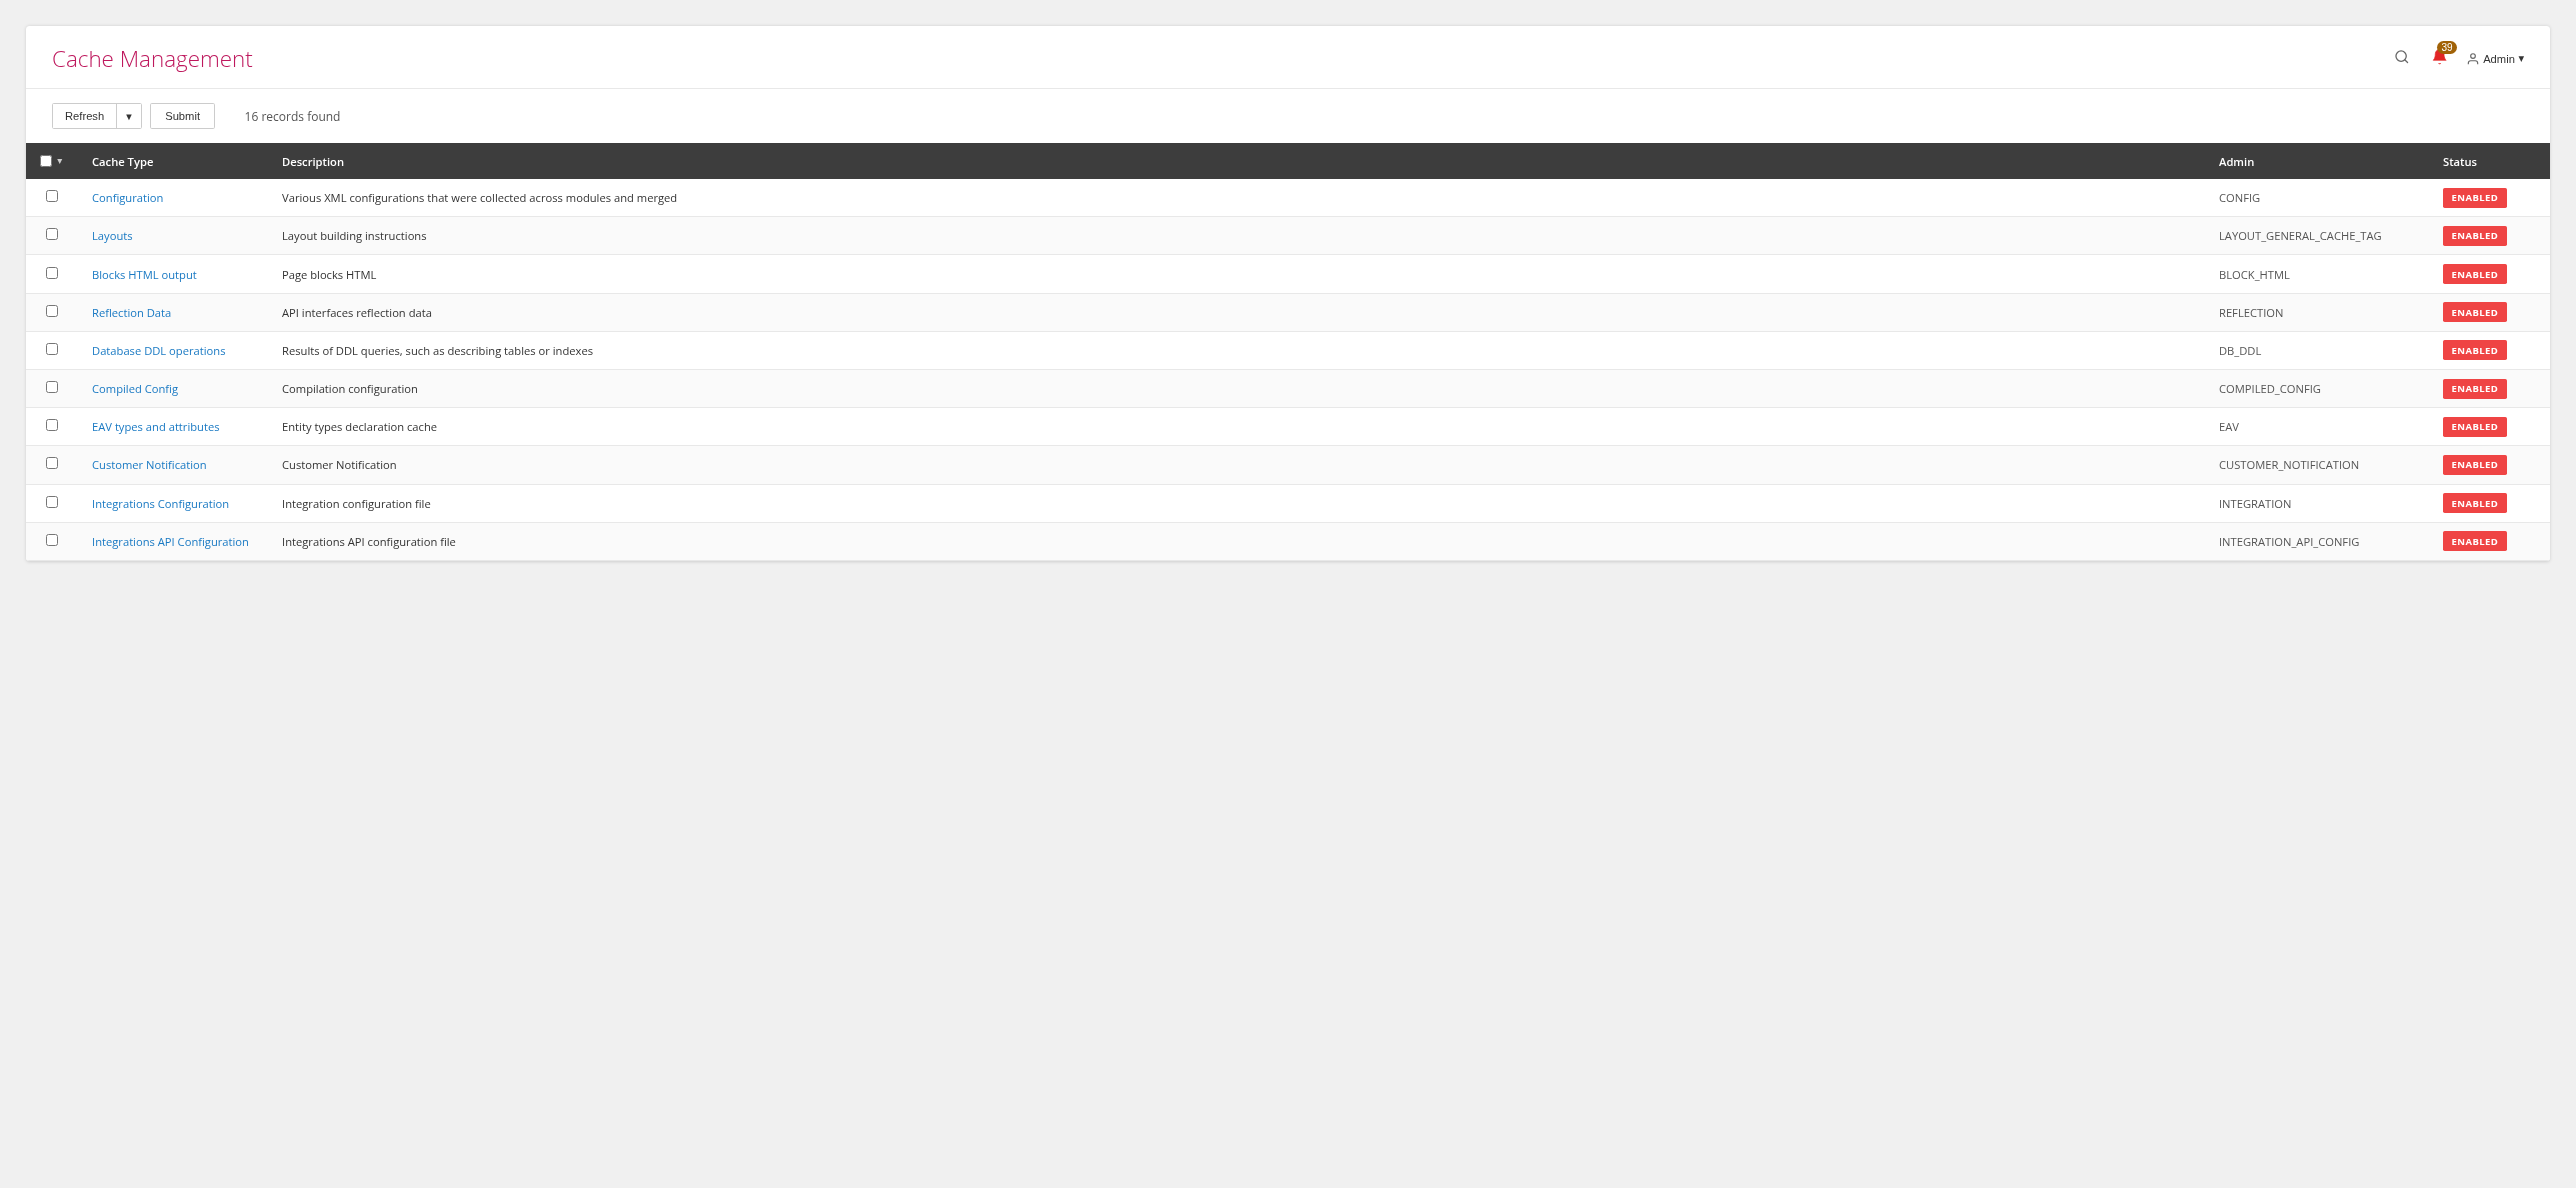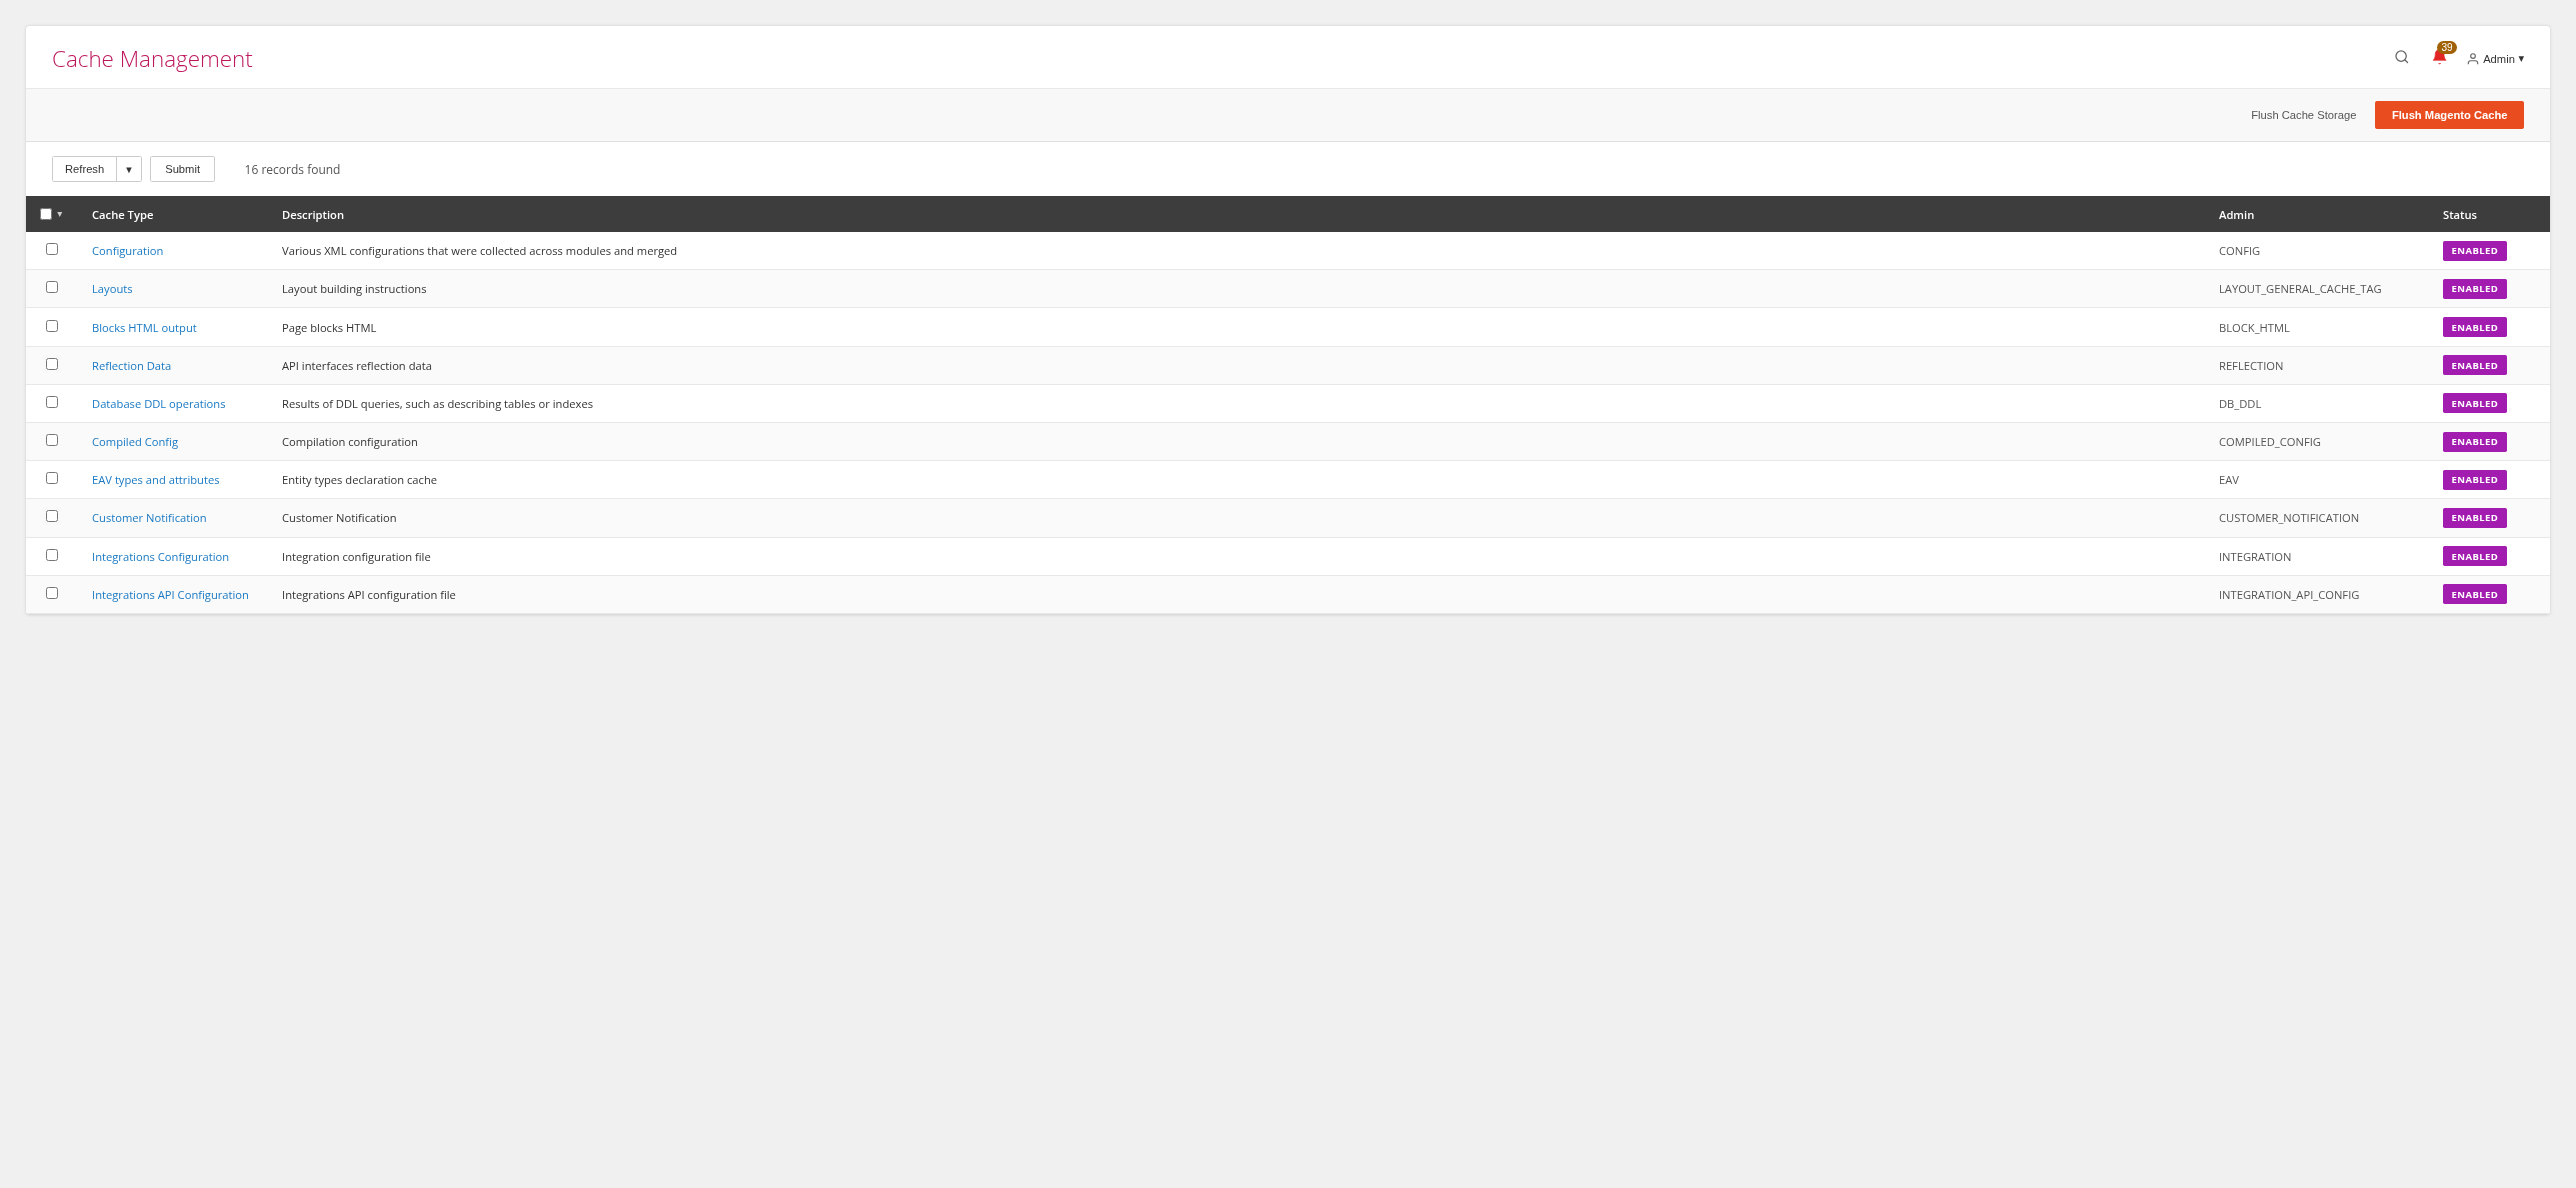--- a/index.html
+++ b/index.html
@@ -198,21 +198,21 @@
       color: #1979c3;
       text-decoration: none;
       cursor: pointer;
     }
     .tags-text {
       font-size: 10.4px;
       color: #555;
     }
     .status-badge {
       display: inline-block;
-      background: #a21caf;
+      background: #ef4444;
       color: #fff;
       font-size: 9.5px;
       font-weight: 700;
       padding: 3.5px 8.6px;
       border-radius: 1.7px;
       letter-spacing: 0.4px;
     }
     
     input[type="checkbox"] {
       width: 12px;
@@ -261,24 +261,20 @@
           <svg width="14" height="14" viewBox="0 0 24 24" fill="none" stroke="#666" stroke-width="2">
             <path d="M20 21v-2a4 4 0 0 0-4-4H8a4 4 0 0 0-4 4v2"></path>
             <circle cx="12" cy="7" r="4"></circle>
           </svg>
           <span>Admin</span>
           <span>▾</span>
         </button>
       </div>
     </div>
 
-    <div class="action-toolbar">
-      <button class="btn-flush-cache-storage">Flush Cache Storage</button>
-      <button class="btn-flush-magento-cache">Flush Magento Cache</button>
-    </div>
 
     <div class="controls-row">
       <div class="btn-refresh-group">
         <button class="btn-refresh">Refresh</button>
         <button class="btn-refresh-arrow">
           <span>▼</span>
         </button>
       </div>
       <button class="btn-submit">Submit</button>
       <span class="records-count">16 records found</span>

